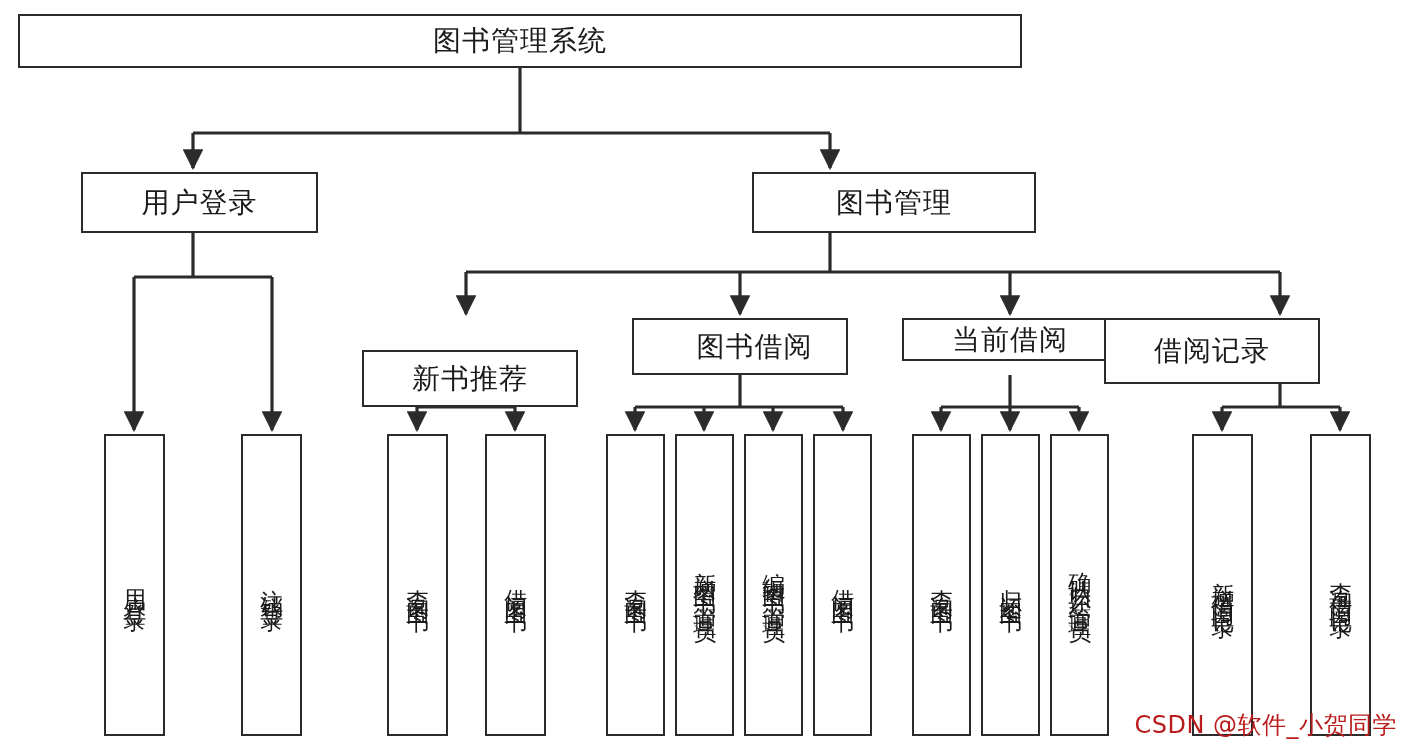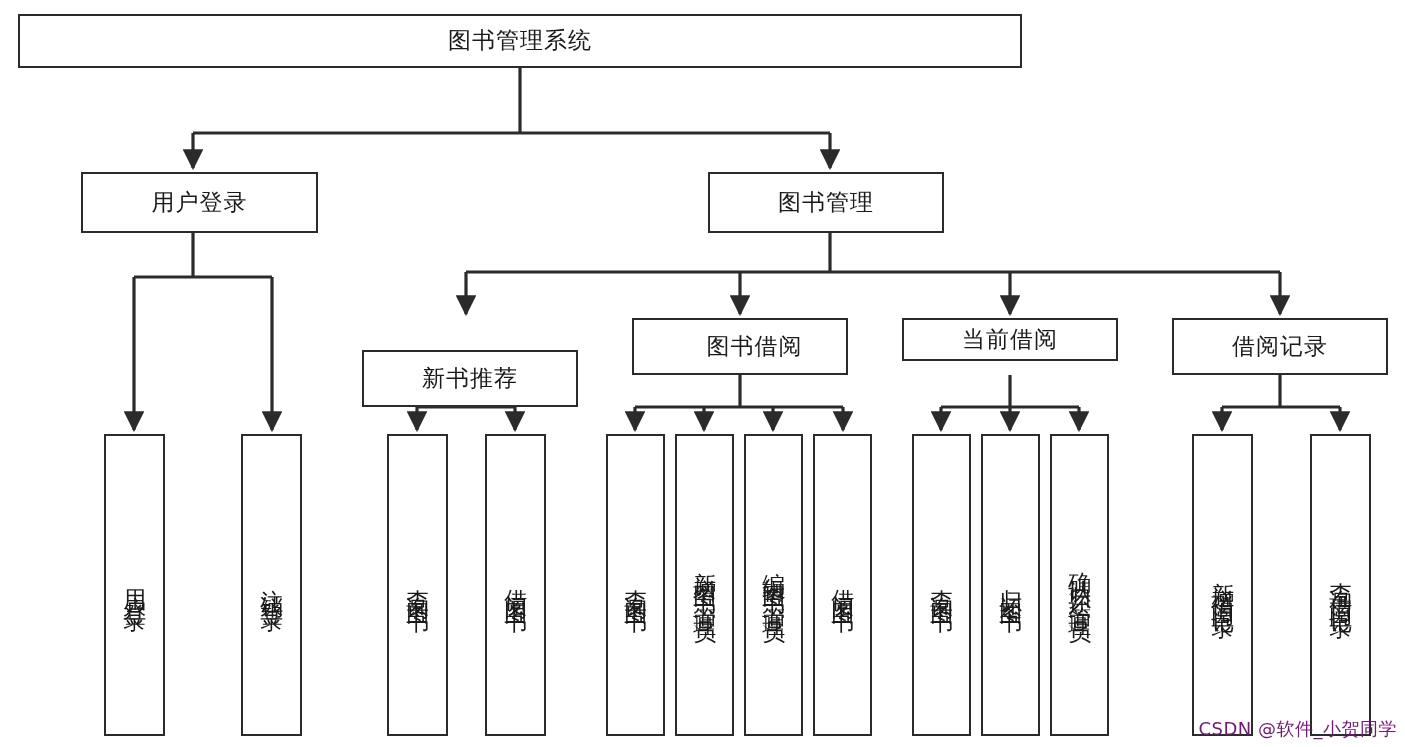--- a/index.html
+++ b/index.html
@@ -26,21 +26,21 @@
     position: absolute;
     box-sizing: border-box;
     border: 2.5px solid #2b2b2b;
     background: #ffffff;
     display: flex;
     align-items: center;
     justify-content: center;
     color: #1a1a1a;
   }
   .node.horiz {
-    font-size: 23px;
+    font-size: 28px;
     letter-spacing: 1px;
     line-height: 1.2;
     text-align: right;
   }
   .node.vert {
     writing-mode: vertical-rl;
     text-orientation: upright;
     font-size: 23px;
     letter-spacing: 7px;
     line-height: 1.1;
@@ -49,22 +49,22 @@
   }
   .node.vert .vlabel {
     writing-mode: vertical-rl;
     text-orientation: upright;
     white-space: nowrap;
   }
   .watermark {
     position: absolute;
     right: 8px;
     bottom: 6px;
-    font-size: 18px;
-    color: #701a75;
+    font-size: 24px;
+    color: #b91c1c;
     letter-spacing: 0.5px;
     white-space: nowrap;
     pointer-events: none;
   }
 </style>
 </head>
 <body>
 
 <div id="canvas">
 
@@ -118,34 +118,34 @@
     </g>
   </svg>
 
   <div class="node horiz" style="left:18px; top:14px; width:1004px; height:54px;">
     <span>图书管理系统</span>
   </div>
 
   <div class="node horiz" style="left:81px; top:172px; width:237px; height:61px;">
     <span>用户登录</span>
   </div>
-  <div class="node horiz" style="left:708px; top:172px; width:236px; height:61px;">
+  <div class="node horiz" style="left:752px; top:172px; width:284px; height:61px;">
     <span>图书管理</span>
   </div>
 
   <div class="node horiz" style="left:362px; top:318px; width:216px; height:57px;margin-top:32px;">
     <span>新书推荐</span>
   </div>
   <div class="node horiz" style="left:632px; top:318px; width:216px; height:57px;padding-left:29px;">
     <span>图书借阅</span>
   </div>
   <div class="node horiz" style="left:902px; top:318px; width:216px; height:43px;">
     <span>当前借阅</span>
   </div>
-  <div class="node horiz" style="left:1172px; top:318px; width:216px; height:57px;">
+  <div class="node horiz" style="left:1104px; top:318px; width:216px; height:66px;">
     <span>借阅记录</span>
   </div>
 
   <div class="node vert" style="left:104px; top:434px; width:61px; height:302px;">
     <span class="vlabel">用户登录</span>
   </div>
   <div class="node vert" style="left:241px; top:434px; width:61px; height:302px;">
     <span class="vlabel">注销登录</span>
   </div>
 

